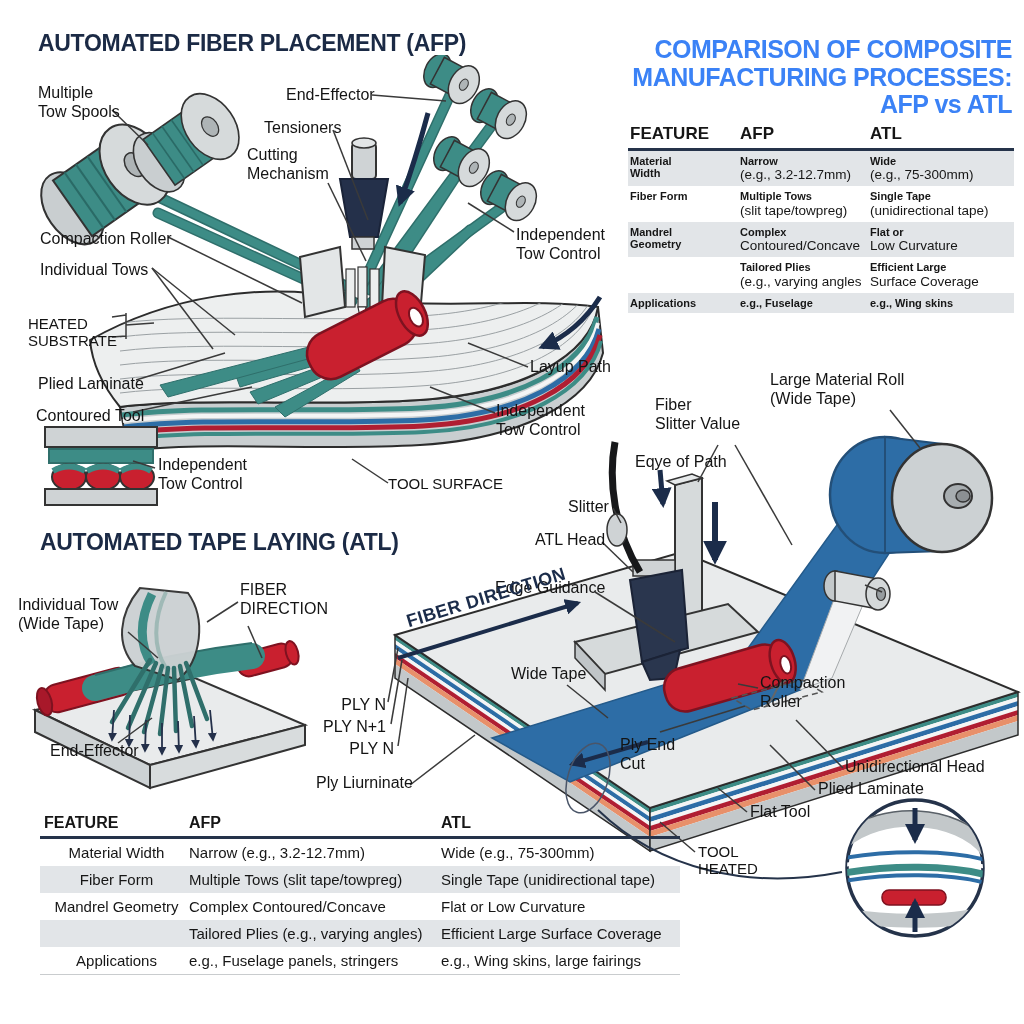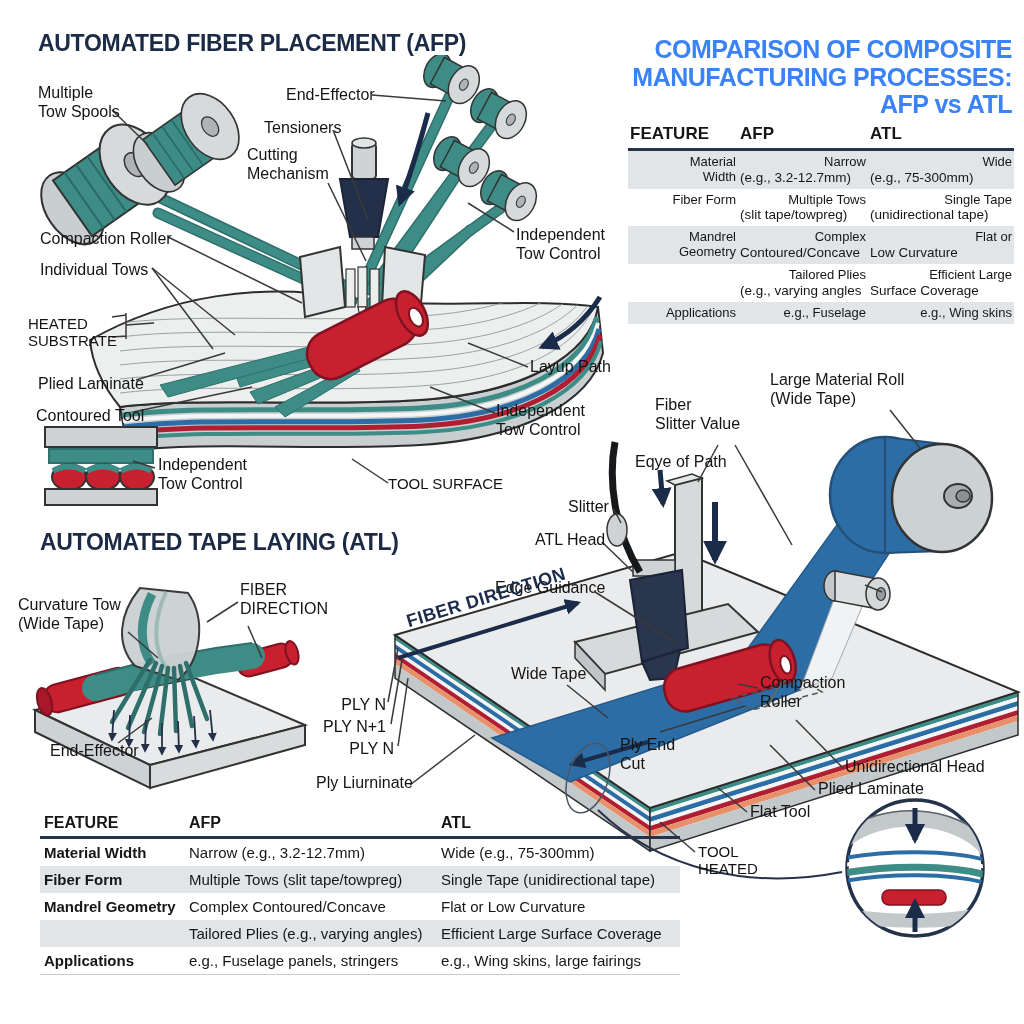--- a/index.html
+++ b/index.html
@@ -13,27 +13,27 @@
   .c{text-align:left;} .r{text-align:right;}
   .sm{font-size:15px;}
   .cmp-title{position:absolute;left:610px;top:36px;width:402px;text-align:right;
              font-weight:800;font-size:25px;line-height:1.1;letter-spacing:-0.5px;color:#3b82f6;}
   .cmp-table{position:absolute;left:628px;top:124px;width:386px;}
   .grid3t{display:grid;grid-template-columns:110px 130px 146px;}
   .cmp-head{font-weight:700;font-size:17px;padding:0 0 4px 2px;border-bottom:3px solid #25334a;}
   .cmp-row{padding:3px 0 4px 0;}
   .cmp-row .cell{padding:1px 2px 0 2px;}
   .shaded{background:#e2e5e8;}
-  .l1{display:block;font-size:13px;font-weight:400;line-height:1.12;text-align:right;}
+  .l1{display:block;font-size:11px;font-weight:700;line-height:1.12;}
   .l2{display:block;font-size:13.5px;font-weight:500;line-height:1.12;}
   .bot-table{position:absolute;left:40px;top:812px;width:640px;}
   .grid3b{display:grid;grid-template-columns:145px 252px 243px;}
   .bot-head{font-weight:700;font-size:16px;padding:2px 0 4px 4px;border-bottom:3px solid #25334a;}
   .bot-row{font-size:15px;font-weight:500;padding:5px 0 5px 4px;}
-  .bot-row .f{font-weight:700;}
+  .bot-row .f{font-weight:400;text-align:center;}
   .bot-row:last-child{border-bottom:1px solid #c9ccce;}
   .fd-rot{position:absolute;left:404px;top:612px;font-weight:800;font-size:18px;color:#1b2c4a;
           transform:rotate(-17deg);transform-origin:left top;letter-spacing:0.5px;white-space:nowrap;}
 </style>
 </head>
 <body>
 
 <div class="stage">
 
   <svg style="left:0;top:55px" width="640" height="460" viewBox="0 0 640 460">
@@ -487,21 +487,21 @@
       <div class="cell">
           <span class="l1">e.g., Fuselage</span>
         </div>
       <div class="cell">
           <span class="l1">e.g., Wing skins</span>
         </div>
     </div>
   </div>
 
   <div class="lbl c" style="left:18px;top:596px;width:150px">
-    <span>Curvature Tow</span>
+    <span>Individual Tow</span>
       <span>(Wide Tape)</span>
   </div>
   <div class="lbl" style="left:240px;top:581px">
     <span>FIBER</span>
       <span>DIRECTION</span>
   </div>
   <div class="lbl" style="left:50px;top:742px">End-Effector</div>
 
   <div class="lbl c" style="left:770px;top:371px;width:225px">
     <span>Large Material Roll</span>

